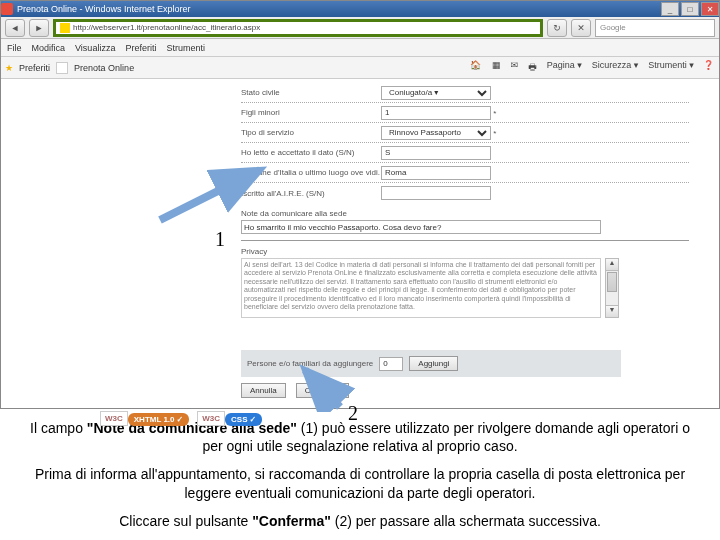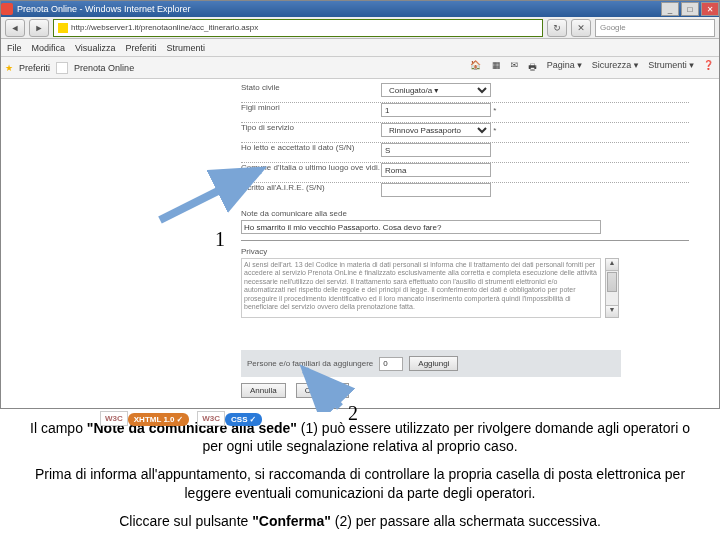--- a/index.html
+++ b/index.html
@@ -8,37 +8,37 @@
   
   .browser { border: 1px solid #888; background: #e8e8e8; }
   .titlebar { background: linear-gradient(#4a7ab8, #2a5a98); color: #fff; height: 16px; display: flex; align-items: center; padding: 0 0; font-size: 9px; }
   .titlebar .favicon { width: 12px; height: 12px; background: #e74c3c; border-radius: 2px; margin-right: 4px; }
   .winbtns { margin-left: auto; display: flex; gap: 2px; }
   .winbtn { width: 18px; height: 14px; background: #ddd; border: 1px solid #999; font-size: 8px; display: flex; align-items: center; justify-content: center; color: #333; }
   .winbtn.close { background: #d9534f; color: #fff; }
   
   .navbar { background: #eee; height: 22px; display: flex; align-items: center; padding: 2px 4px; gap: 4px; border-bottom: 1px solid #bbb; font-size: 9px; }
   .navbtn { width: 20px; height: 18px; background: linear-gradient(#f8f8f8,#ddd); border: 1px solid #aaa; border-radius: 3px; display: flex; align-items: center; justify-content: center; color: #555; }
-  .addressbar { flex: 1; height: 18px; background: #fff; border: 1px solid #4d7c0f; display: flex; align-items: center; padding: 0 4px; font-size: 8px; color: #444; }
+  .addressbar { flex: 1; height: 18px; background: #fff; border: 3px solid #4d7c0f; display: flex; align-items: center; padding: 0 4px; font-size: 8px; color: #444; }
   .addressbar .sec { width: 10px; height: 10px; background: #ffd700; margin-right: 3px; }
   .searchbox { width: 120px; height: 18px; background: #fff; border: 1px solid #aaa; display: flex; align-items: center; padding: 0 4px; font-size: 8px; color: #888; }
   
   .menubar { background: #f4f4f4; height: 18px; display: flex; align-items: center; padding: 0 6px; gap: 10px; font-size: 9px; color: #333; border-bottom: 1px solid #ccc; }
   
   .favbar { background: #f4f4f4; height: 22px; display: flex; align-items: center; padding: 0 4px; gap: 6px; font-size: 9px; color: #333; border-bottom: 1px solid #ccc; }
   .favstar { color: #f5b400; }
   .tabfav { width: 12px; height: 12px; background: #fff; border: 1px solid #ccc; }
   .toolright { margin-left: auto; display: flex; gap: 10px; font-size: 9px; color: #444; }
   
   
   .page { background: #fff; min-height: 300px; padding: 4px 0 10px 0; display: flex; }
   .leftgutter { width: 240px; }
   .formcol { flex: 1; padding-right: 30px; }
   
-  .formrow { display: flex; height: 20px; font-size: 8px; color: #555; }
+  .formrow { display: flex; align-items: center; height: 20px; font-size: 8px; color: #555; }
   .formrow .lbl { width: 140px; }
   .formrow .ctl { }
   .formrow.dotted { border-bottom: 1px dotted #aaa; }
   .sel, .inp { border: 1px solid #aaa; background: #fff; font-size: 8px; height: 14px; padding: 0 3px; color: #333; }
   .sel { width: 110px; }
   .inp { width: 110px; }
   .inp.small { width: 24px; }
   
   .sectionhdr { font-size: 8px; color: #555; margin-top: 6px; }
   .noteinput { width: 360px; height: 14px; border: 1px solid #aaa; font-size: 8px; color: #333; padding: 1px 2px; margin-top: 2px; }

